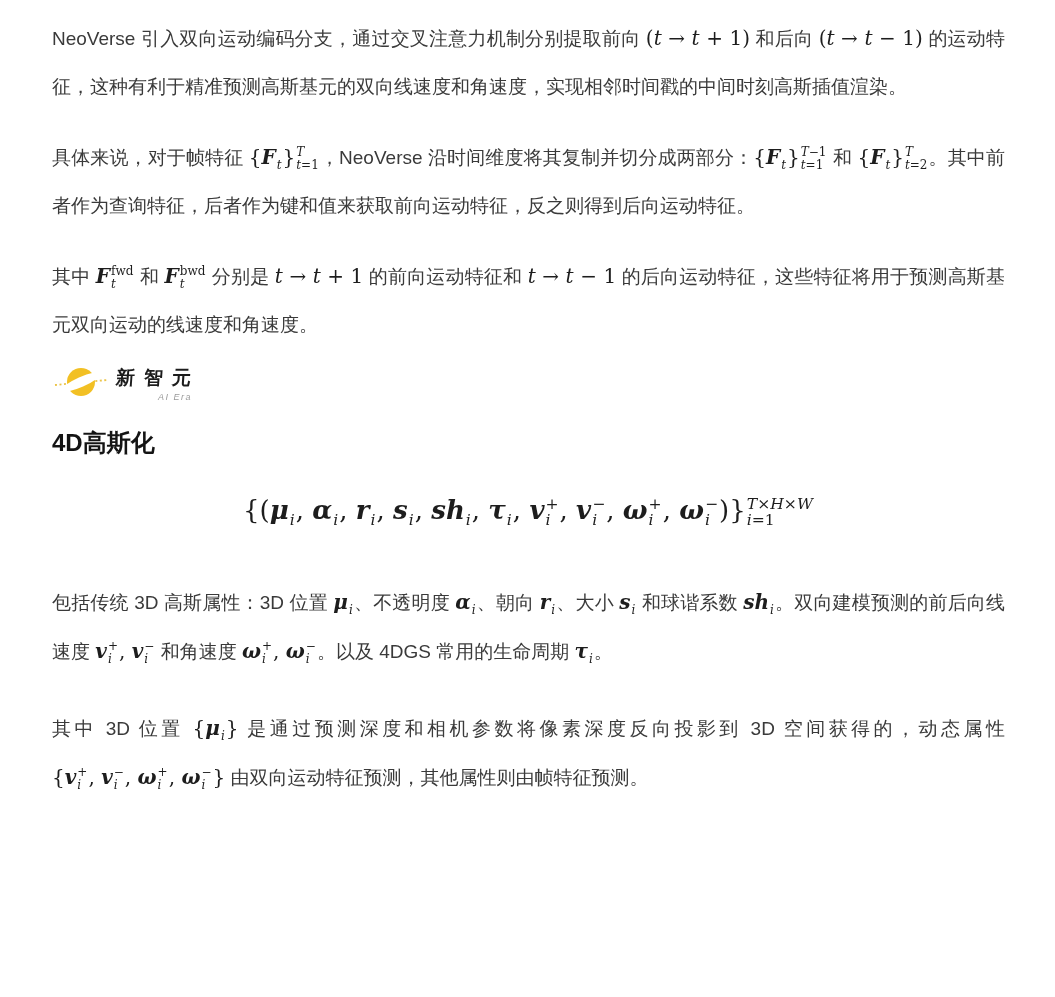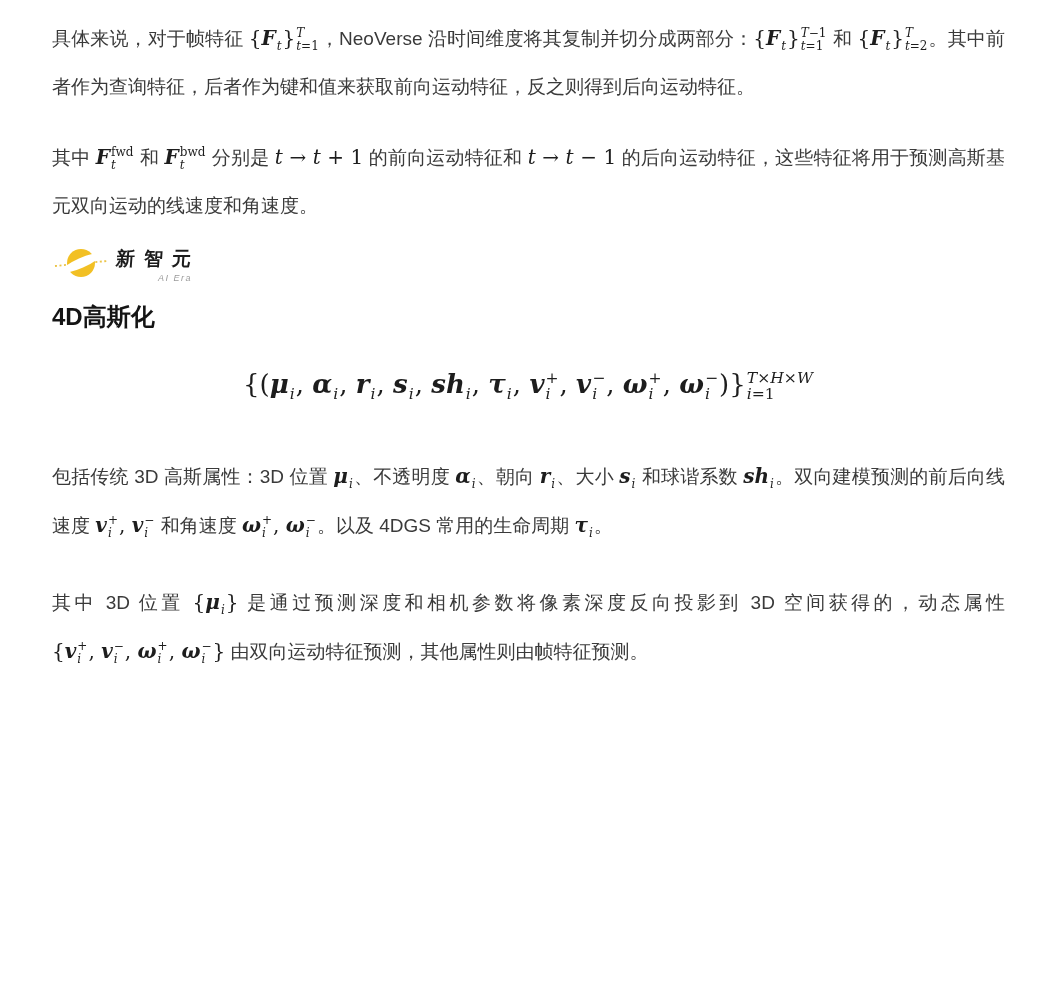--- a/index.html
+++ b/index.html
@@ -14,32 +14,33 @@
   .mss{display:inline-flex;flex-direction:column;align-items:flex-start;justify-content:center;
        vertical-align:middle;font-size:60%;line-height:1.05;padding:0 1px;}
   .mrow{display:block;min-height:1.05em;}
   
   .brand{display:flex;align-items:center;gap:8px;margin:8px 0 0 2px;height:52px;}
   .brand-text{display:flex;flex-direction:column;}
   .brand-name{font-family:"DejaVu Serif","Liberation Serif",serif;font-weight:bold;font-size:19px;
               letter-spacing:9px;color:#1c1c1c;transform:skewX(-4deg);}
   .brand-tagline{font-size:9px;color:#9a9a9a;letter-spacing:1.5px;margin:1px 0 0 42px;font-style:italic;}
   
-  .heading{font-size:24px;font-weight:800;color:#141414;margin:10px 0 0 0;line-height:34px;}
+  .heading{font-size:24px;font-weight:800;color:#141414;margin:17px 0 0 0;line-height:34px;}
   .intro{margin-top:50px;margin-bottom:0;}
   
   .formula{text-align:center;margin:14px 0 28px 0;line-height:72px;}
   .formula .math{font-size:26px;}
   .last{margin-top:28px;margin-bottom:0;}
 </style>
 </head>
 <body>
 
 <div class="page">
 
+  <p class="para">NeoVerse 引入双向运动编码分支，通过交叉注意力机制分别提取前向  <span class="math">(<i>t</i> → <i>t</i> + 1)</span> 和后向 <span class="math">(<i>t</i> → <i>t</i> − 1)</span> 的运动特征，这种有利于精准预测高斯基元的双向线速度和角速度，实现相邻时间戳的中间时刻高斯插值渲染。</p>
 
   <p class="para">具体来说，对于帧特征 <span class="math">{<b class="mb"><i>F</i></b><span class="mss">
           <span class="mrow">​</span>
           <span class="mrow"><i>t</i></span>
         </span>}<span class="mss">
           <span class="mrow"><i>T</i></span>
           <span class="mrow"><i>t</i>=1</span>
         </span></span>，NeoVerse 沿时间维度将其复制并切分成两部分：<span class="math">{<b class="mb"><i>F</i></b><span class="mss">
           <span class="mrow">​</span>
           <span class="mrow"><i>t</i></span>

